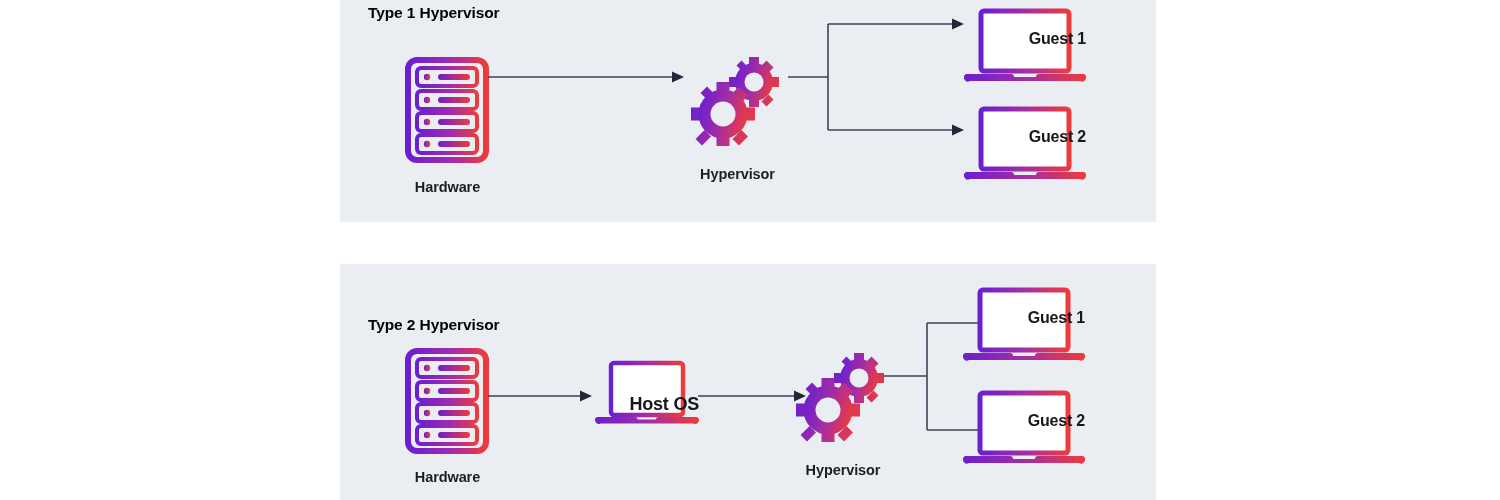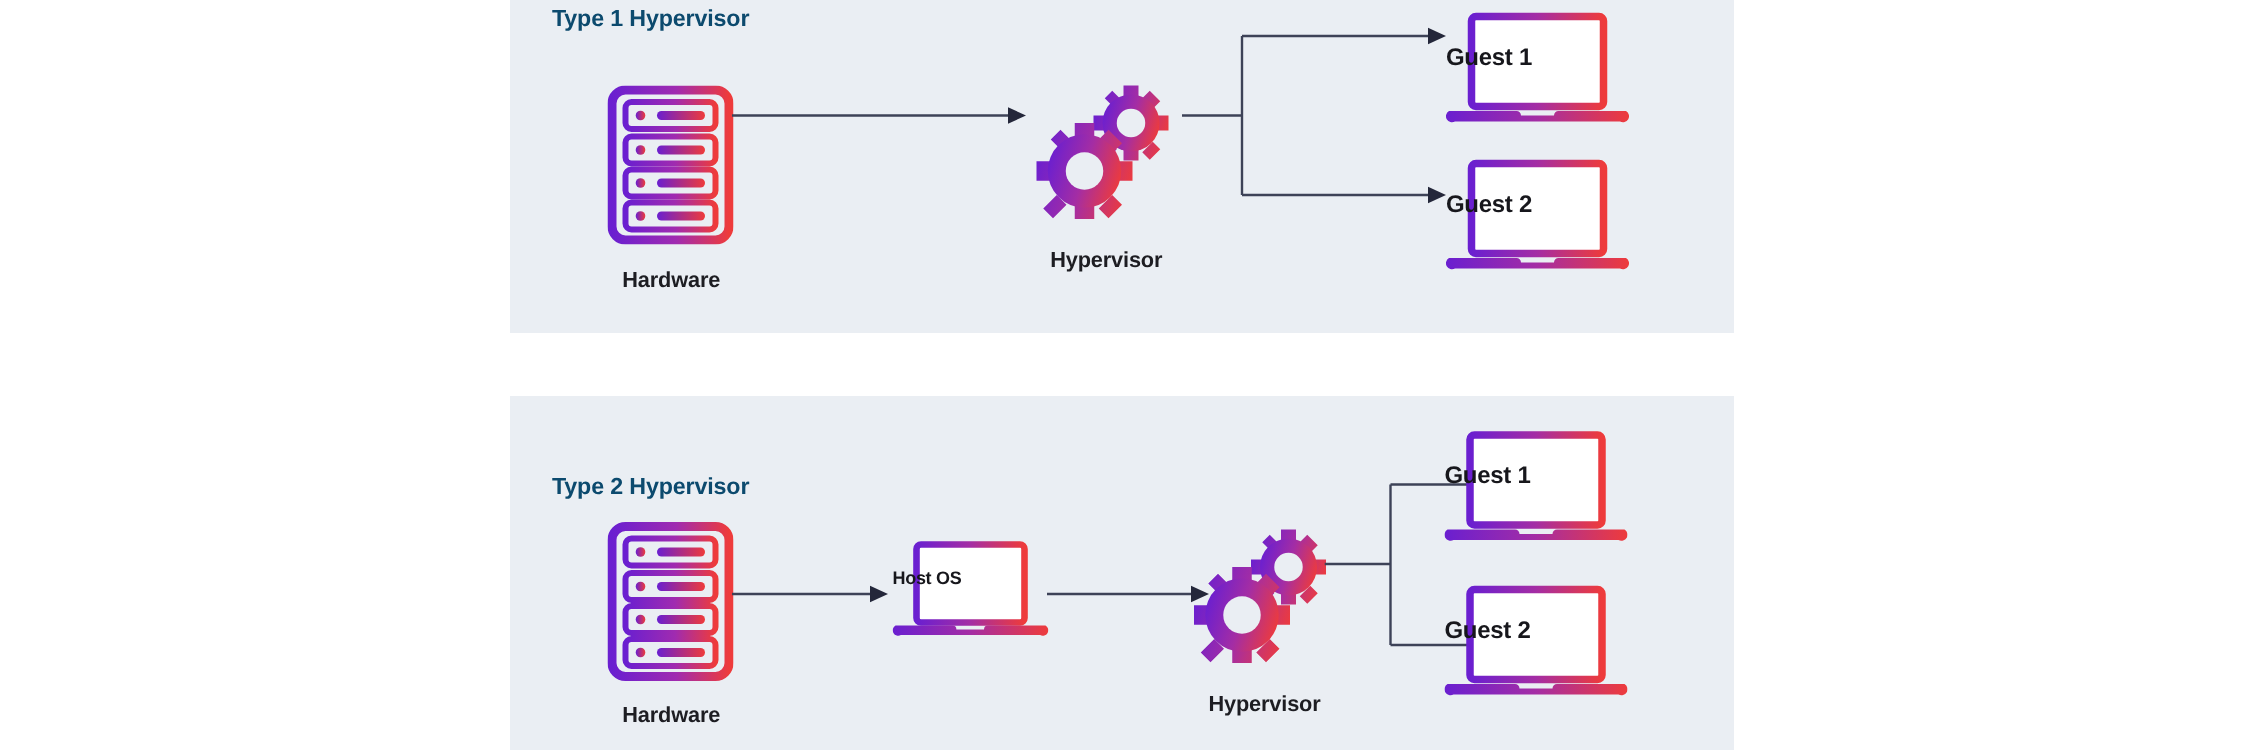--- a/index.html
+++ b/index.html
@@ -31,21 +31,21 @@
     height: 250px;
   }
   #panel-type2 {
     top: 264px;
     height: 260px;
   }
   .panel-title {
     position: absolute;
     font-size: 15.5px;
     font-weight: bold;
-    color: #0c4a6e;
+    color: #000000;
     letter-spacing: -0.1px;
     white-space: nowrap;
   }
   #title-type1 { left: 28px; top: 32px; }
   #title-type2 { left: 28px; top: 52px; }
 
   .node-label {
     position: absolute;
     font-size: 14.5px;
     font-weight: bold;
@@ -65,21 +65,21 @@
   .gears { position: absolute; }
   .gears svg { display: block; }
 
   
   .laptop { position: absolute; }
   .laptop svg { display: block; }
   .laptop .screen-text {
     position: absolute;
     left: 0;
     width: 100%;
-    text-align: left;
+    text-align: right;
     font-weight: bold;
     color: #17171c;
     white-space: nowrap;
     letter-spacing: -0.2px;
   }
 
   
   .connector { position: absolute; }
   .connector svg { display: block; }
 </style>
@@ -265,21 +265,21 @@
           <linearGradient id="g-lt2h" x1="0" y1="0" x2="1" y2="0">
             <stop offset="0%" stop-color="#6a1fd0"></stop>
             <stop offset="50%" stop-color="#a42da4"></stop>
             <stop offset="100%" stop-color="#ee3b3b"></stop>
           </linearGradient>
         </defs>
         <rect x="16" y="3" width="72" height="52" rx="3" ry="3" fill="#ffffff" stroke="url(#g-lt2h)" stroke-width="4.4"></rect>
         <path d="M2,57 H40 a2.6,2.6 0 0 1 2.6,2.6 H61 a2.6,2.6 0 0 1 2.6,-2.6 H102
                  a3.6,3.6 0 0 1 -3.6,6.4 H5.6 a3.6,3.6 0 0 1 -3.6,-6.4 Z" fill="url(#g-lt2h)"></path>
       </svg>
-      <div class="screen-text" style="top:18px; font-size:12px;">Host OS</div>
+      <div class="screen-text" style="top:34px; font-size:18px;">Host OS</div>
     </div>
 
     <div class="connector" style="left:358px; top:122px;">
       <svg width="112" height="20" viewBox="0 0 112 20">
         <line x1="0" y1="10" x2="98" y2="10" stroke="#3d4257" stroke-width="1.6"></line>
         <path d="M96 4.5 L108 10 L96 15.5 Z" fill="#24273a"></path>
       </svg>
     </div>
 
     <div class="gears" style="left:455px; top:86px;">

